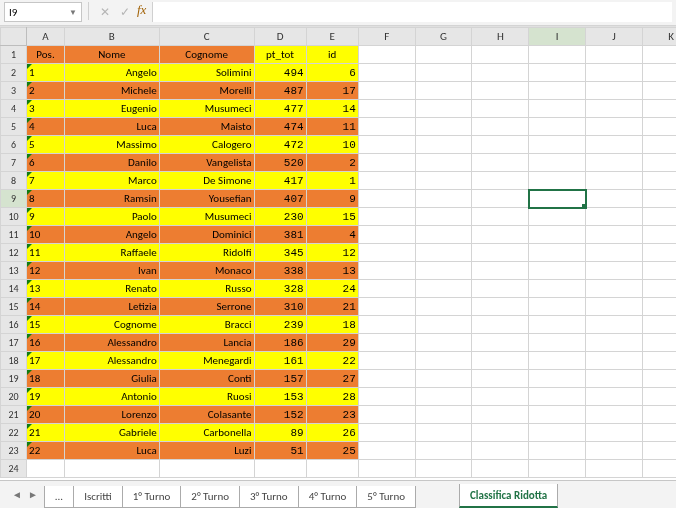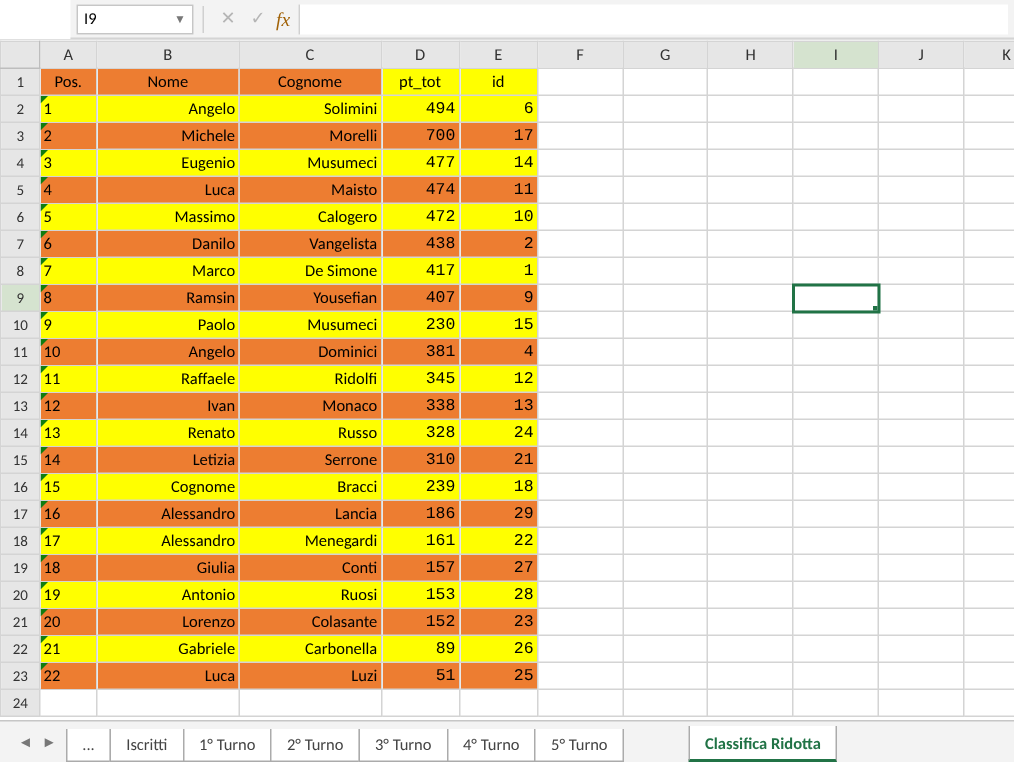--- a/index.html
+++ b/index.html
@@ -11,25 +11,23 @@
     height: 508px;
     overflow: hidden;
     position: relative;
     color: #000;
   }
 
   
   .formula-bar {
     height: 26px;
     display: flex;
-    align-items: center;
     border-bottom: 1px solid #d4d4d4;
     background: #f3f3f3;
     padding: 2px 4px;
-    margin-left: 47px;
   }
   .namebox {
     width: 78px;
     height: 20px;
     background: #fff;
     border: 1px solid #c6c6c6;
     display: flex;
     align-items: center;
     padding: 0 4px;
     font-size: 11px;
@@ -284,21 +282,21 @@
           <td class=""></td>
           <td class=""></td>
           <td class=""></td>
           <td class=""></td>
         </tr>
         <tr class="row-orange">
           <td class="rowhdr">3</td>
           <td class="data pos">2</td>
           <td class="data txt">Michele</td>
           <td class="data txt">Morelli</td>
-          <td class="data num">700</td>
+          <td class="data num">487</td>
           <td class="data num">17</td>
           <td class=""></td>
           <td class=""></td>
           <td class=""></td>
           <td class=""></td>
           <td class=""></td>
           <td class=""></td>
         </tr>
         <tr class="row-yellow">
           <td class="rowhdr">4</td>
@@ -340,21 +338,21 @@
           <td class=""></td>
           <td class=""></td>
           <td class=""></td>
           <td class=""></td>
         </tr>
         <tr class="row-orange">
           <td class="rowhdr">7</td>
           <td class="data pos">6</td>
           <td class="data txt">Danilo</td>
           <td class="data txt">Vangelista</td>
-          <td class="data num">438</td>
+          <td class="data num">520</td>
           <td class="data num">2</td>
           <td class=""></td>
           <td class=""></td>
           <td class=""></td>
           <td class=""></td>
           <td class=""></td>
           <td class=""></td>
         </tr>
         <tr class="row-yellow">
           <td class="rowhdr">8</td>

